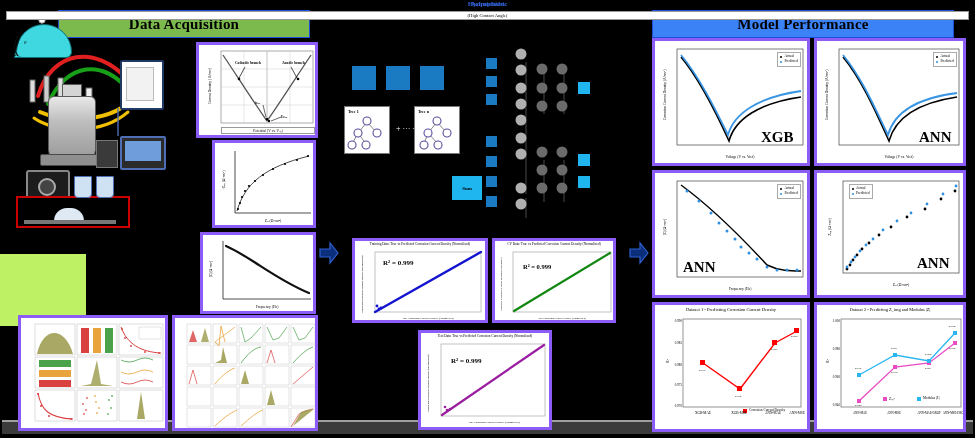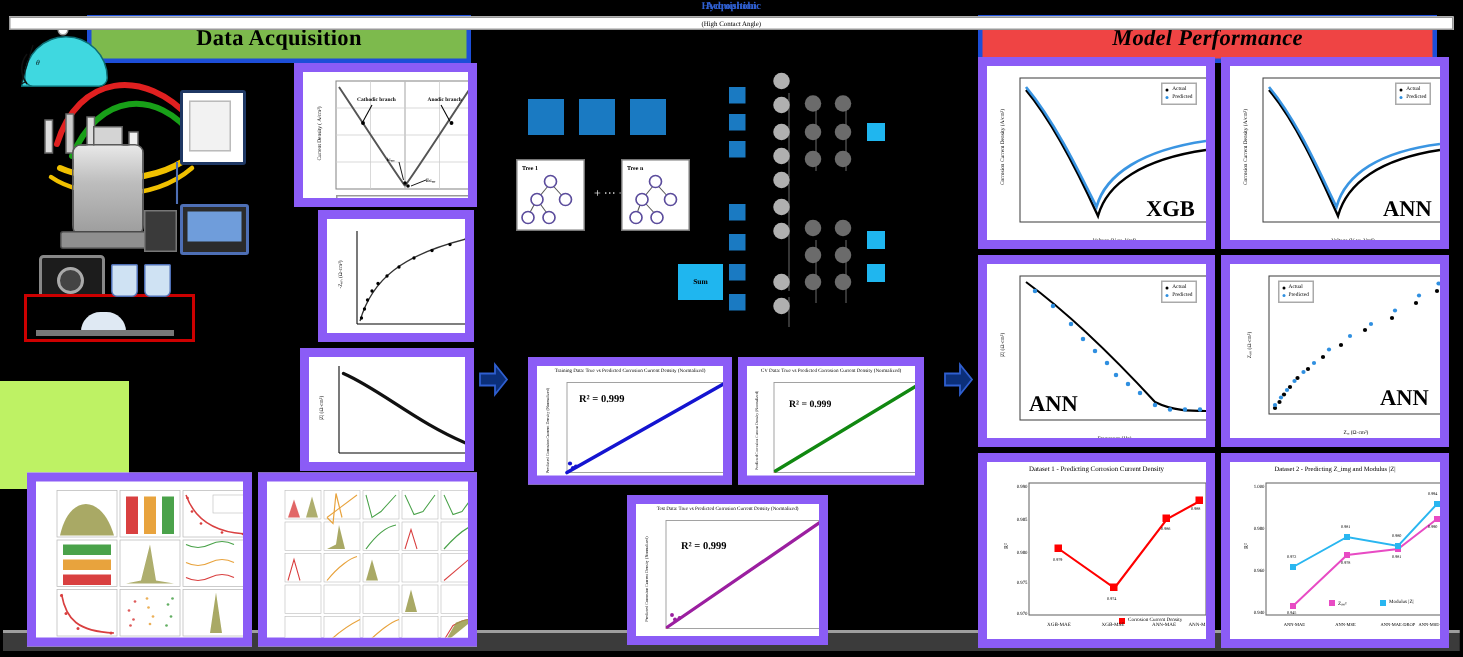--- a/index.html
+++ b/index.html
@@ -1,27 +1,27 @@
 <!DOCTYPE html>
 <html><head>
 <meta charset="utf-8">
 <style>
   html,body{margin:0;padding:0;background:#000;}
   body{width:975px;height:438px;font-family:"Liberation Serif",serif;overflow:hidden;position:relative;}
   .abstract{position:absolute;inset:0;background:#000;}
 
   
-  .hdr{position:absolute;height:26px;border:3px solid #1d4ed8;display:flex;align-items:center;
+  .hdr{position:absolute;height:26px;border:1px solid #1d4ed8;display:flex;align-items:center;
        justify-content:center;font-weight:bold;font-size:15px;color:#000;letter-spacing:.2px;text-align:right;}
   #hdr-data{left:58px;top:10px;width:250px;background:#7dba4d;}
   #hdr-model{left:338px;top:10px;width:284px;background:#549fdb;}
-  #hdr-perf{left:652px;top:10px;width:300px;background:#ef4444;font-style:italic;}
+  #hdr-perf{left:652px;top:10px;width:300px;background:#3b82f6;}
 
   
-  .panel{position:absolute;background:#fff;border:6px solid #8b5cf6;box-sizing:border-box;overflow:hidden;}
+  .panel{position:absolute;background:#fff;border:3px solid #8b5cf6;box-sizing:border-box;overflow:hidden;}
   .ttl{font-size:3.4px;text-align:center;color:#000;line-height:1.2;padding-top:1px;}
 
   
   .arrow{position:absolute;}
 
   
   #daq-setup{left:22px;top:44px;width:172px;height:182px;background:#000;border:none;}
   #cell-body{position:absolute;left:48px;top:96px;width:46px;height:62px;background:
       linear-gradient(180deg,#e8e8e8 0%,#bdbdbd 40%,#9a9a9a 100%);border:1px solid #5a5a5a;
       border-radius:6px 6px 10px 10px;}

